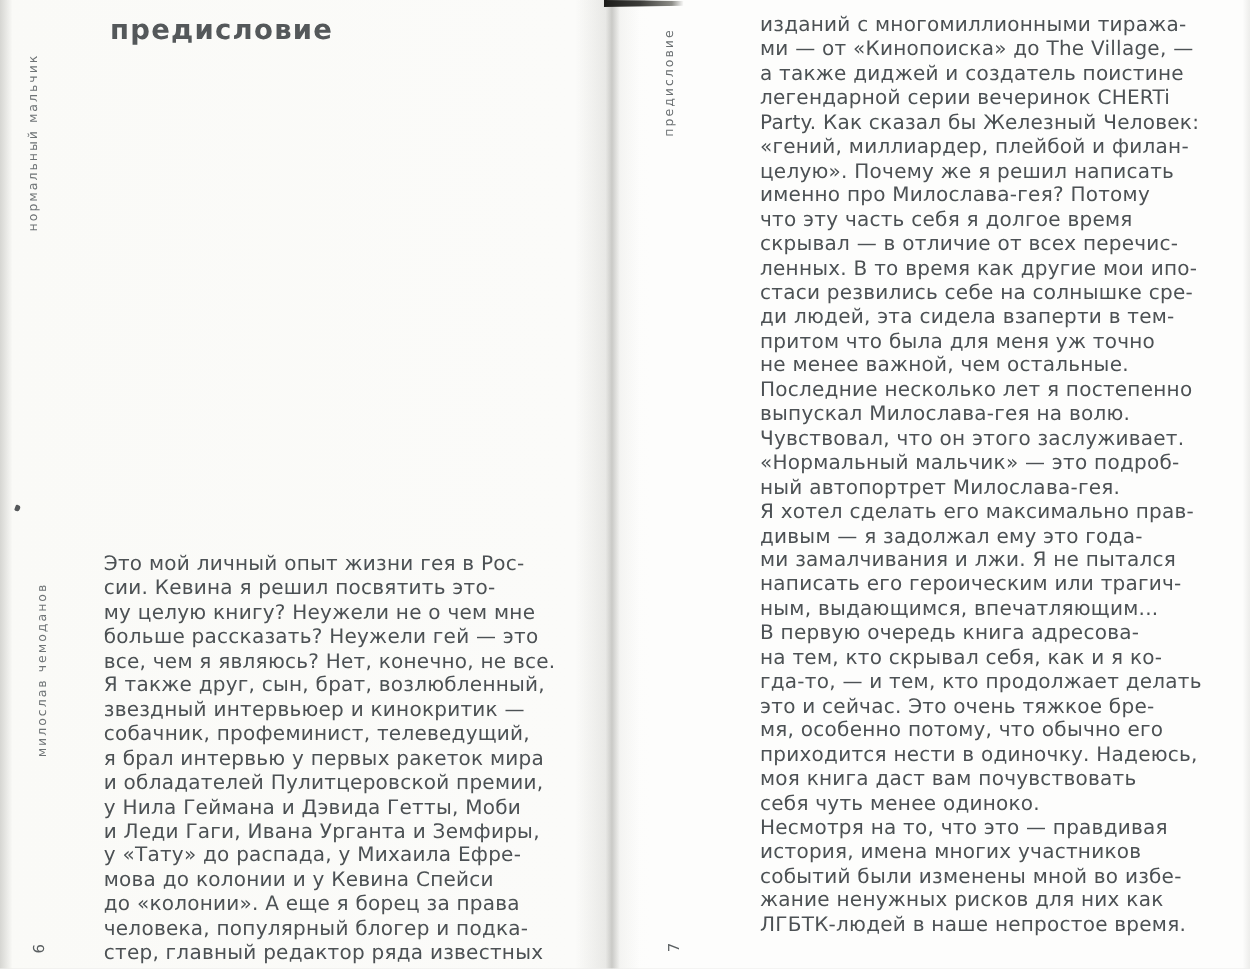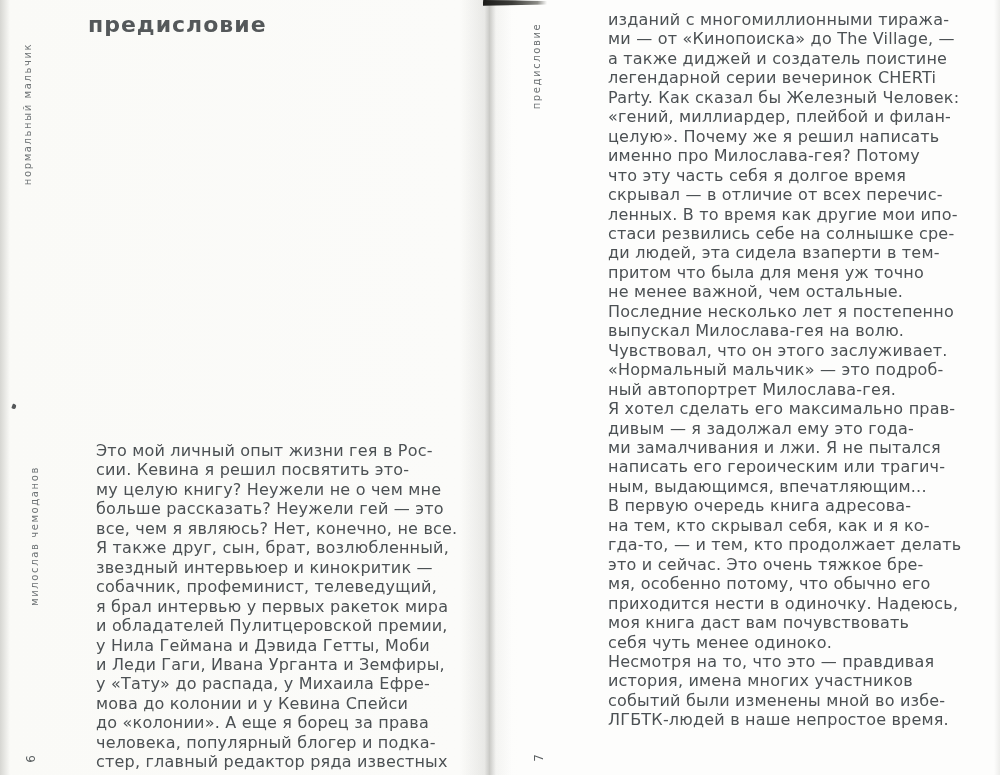--- a/index.html
+++ b/index.html
@@ -67,21 +67,21 @@
     position:absolute;left:12px;top:404px;width:4px;height:5px;
     background:#55585a;border-radius:1px 2px 2px 1px;transform:rotate(20deg);
   }
   
   .body{
     position:absolute;
     color:#4c5154;
     font-size:16px;letter-spacing:0.2px;
     line-height:19.45px;
   }
-  .left-body{left:96px;top:441px;width:400px;}
+  .left-body{left:83px;top:441px;width:400px;}
   .right-body{left:608px;top:10px;width:392px;}
   .tline{white-space:nowrap;}
 </style>
 </head>
 <body>
 
 <div class="spread">
 
   <div class="edge-left"></div>
   <div class="edge-right"></div>
@@ -152,17 +152,18 @@
         <div class="tline">на тем, кто скрывал себя, как и я ко-</div>
         <div class="tline">гда-то, — и тем, кто продолжает делать</div>
         <div class="tline">это и сейчас. Это очень тяжкое бре-</div>
         <div class="tline">мя, особенно потому, что обычно его</div>
         <div class="tline">приходится нести в одиночку. Надеюсь,</div>
         <div class="tline">моя книга даст вам почувствовать</div>
         <div class="tline">себя чуть менее одиноко.</div>
         <div class="tline">Несмотря на то, что это — правдивая</div>
         <div class="tline">история, имена многих участников</div>
         <div class="tline">событий были изменены мной во избе-</div>
+        <div class="tline">жание ненужных рисков для них как</div>
         <div class="tline">ЛГБТК-людей в наше непростое время.</div>
       </div>
   </div>
 
 </div>
 
 </body></html>

